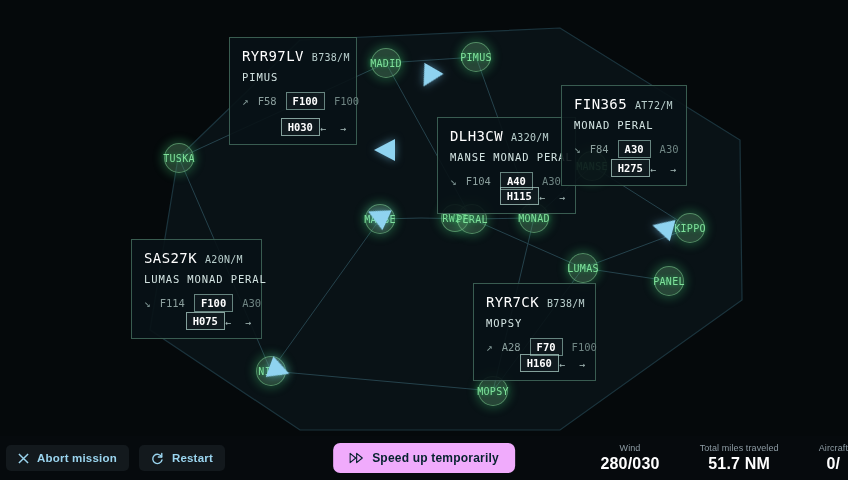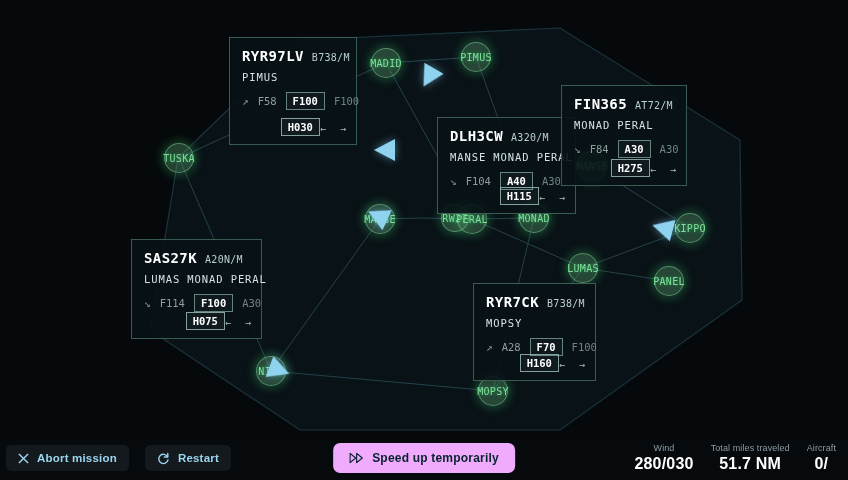--- a/index.html
+++ b/index.html
@@ -60,21 +60,21 @@
   .ac-panel {
     position: absolute;
     background: rgba(8,18,22,0.90);
     border: 1px solid rgba(108,168,140,0.50);
     padding: 10px 12px 12px 12px;
     font-family: "DejaVu Sans Mono", monospace;
     color: #d6e6e4;
   }
   .ac-row1 { display: flex; align-items: baseline; gap: 8px; margin-bottom: 7px; }
   .ac-call {
-    font-size: 14px; font-weight: bold; color: #ffffff;
+    font-size: 14px; font-weight: normal; color: #ffffff;
     letter-spacing: 0.4px;
   }
   .ac-type { font-size: 10px; color: #b9cfcd; letter-spacing: 0.3px; }
   .ac-route {
     font-size: 10.5px; color: #d2e3e1; letter-spacing: 0.9px;
     margin-bottom: 9px; white-space: nowrap;
   }
   .ac-alt-row {
     display: flex; align-items: center; gap: 9px;
     font-size: 10.5px; margin-bottom: 9px;
@@ -117,28 +117,28 @@
   }
   .btn-dark {
     background: #13191d; color: #9ad4ee;
   }
   .btn-primary {
     background: #f0abfc; color: #06222e;
     height: 30px; padding: 0 16px; border-radius: 7px;
     font-size: 12px;
   }
   #left-buttons {
-    position: absolute; left: 6px; display: flex; gap: 16px;
+    position: absolute; left: 6px; display: flex; gap: 10px;
   }
   #center-button {
     position: absolute; left: 50%; transform: translateX(-50%);
   }
   #stats {
-    position: absolute; right: 0; display: flex; gap: 17px;
-    padding-right: 12px;
+    position: absolute; right: 0; display: flex; gap: 40px;
+    padding-right: 0;
     justify-content: center;
   }
   .stat { display: flex; flex-direction: column; align-items: center; }
   .stat-label {
     font-size: 9px; color: #8d9ba3; margin-bottom: 2px;
     letter-spacing: 0.1px; white-space: nowrap;
   }
   .stat-value {
     font-size: 16px; font-weight: bold; color: #ffffff;
     letter-spacing: 0.2px; white-space: nowrap;

